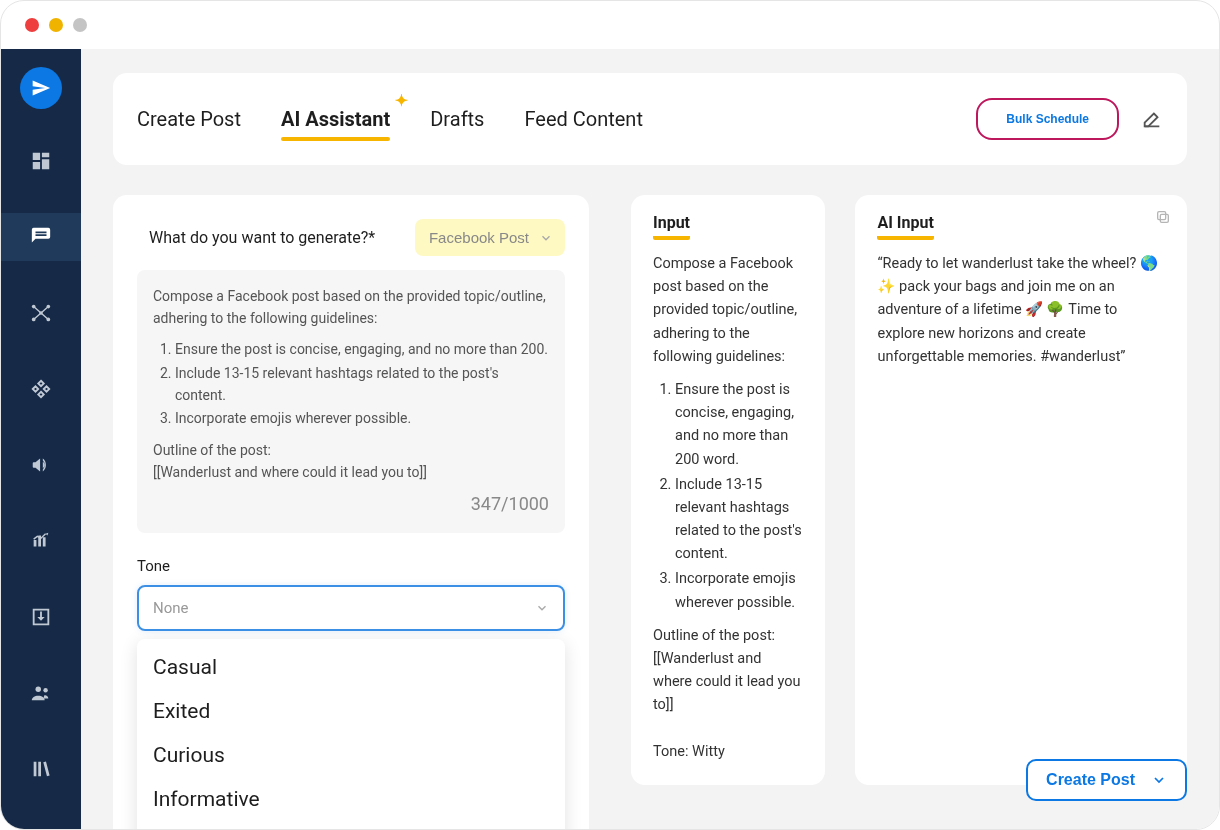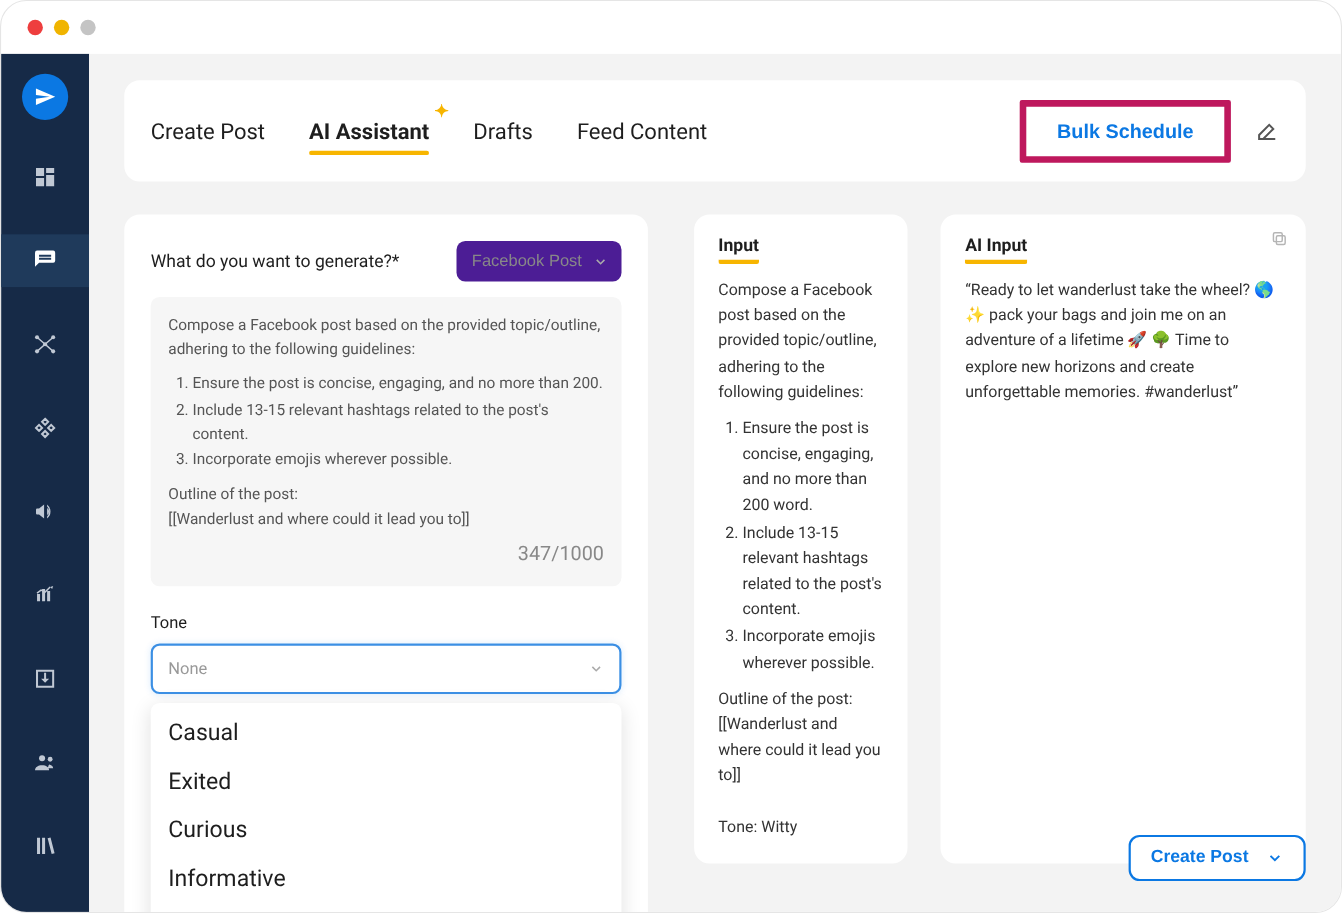--- a/index.html
+++ b/index.html
@@ -67,31 +67,31 @@
 .tabs { display: flex; gap: 40px; }
 .tab { font-size: 20px; color: #1e1e1e; cursor: pointer; position: relative; }
 .tab.active { font-weight: 700; text-align: right; }
 .tab.active::after {
   content: ""; position: absolute; left: 0; right: 0; bottom: -10px;
   height: 4px; background: #f7b500; border-radius: 2px;
 }
 .sparkle { position: absolute; top: -16px; right: -18px; color: #f7b500; font-size: 16px; }
 .topbar-right { margin-left: auto; display: flex; align-items: center; gap: 22px; }
 .bulk-btn {
-  border: 6px solid #be185d; color: #0b78e3; background: #fff;
-  border-radius: 2px; padding: 12px 28px; font-size: 18px; font-weight: 700; cursor: pointer;
+  border: 2px solid #be185d; color: #0b78e3; background: #fff;
+  border-radius: 16px; padding: 12px 28px; font-size: 12px; font-weight: 700; cursor: pointer;
 }
 .edit-icon { color: #555; cursor: pointer; }
 .cols { display: flex; gap: 42px; margin-top: 30px; align-items: flex-start; }
 .col-left { width: 476px; background: #fff; border-radius: 14px; padding: 24px; position: relative; }
 .col-right { flex: 1; display: flex; flex-direction: row; gap: 30px; }
 .gen-row { display: flex; align-items: center; justify-content: space-between; margin-bottom: 14px; }
-.gen-label { font-size: 16px; color: #1e1e1e; }
+.gen-label { font-size: 16px; color: #1e1e1e; margin-left: 12px; }
 .post-type-btn {
-  background: #4c1d95; border: none; border-radius: 8px;
+  background: #fef9c3; border: none; border-radius: 8px;
   padding: 10px 36px 10px 14px; font-size: 15px; color: #888; position: relative; cursor: pointer;
 }
 .post-type-btn .chev { position: absolute; right: 12px; top: 50%; transform: translateY(-50%); color: #aaa; }
 .prompt-box {
   background: #f6f6f6; border-radius: 8px; padding: 16px;
   font-size: 14px; color: #555; line-height: 1.55;
 }
 .prompt-box ol { padding-left: 22px; margin: 10px 0; }
 .prompt-box ol li { margin: 2px 0; }
 .counter { text-align: right; color: #888; font-size: 18px; margin-top: 6px; }

